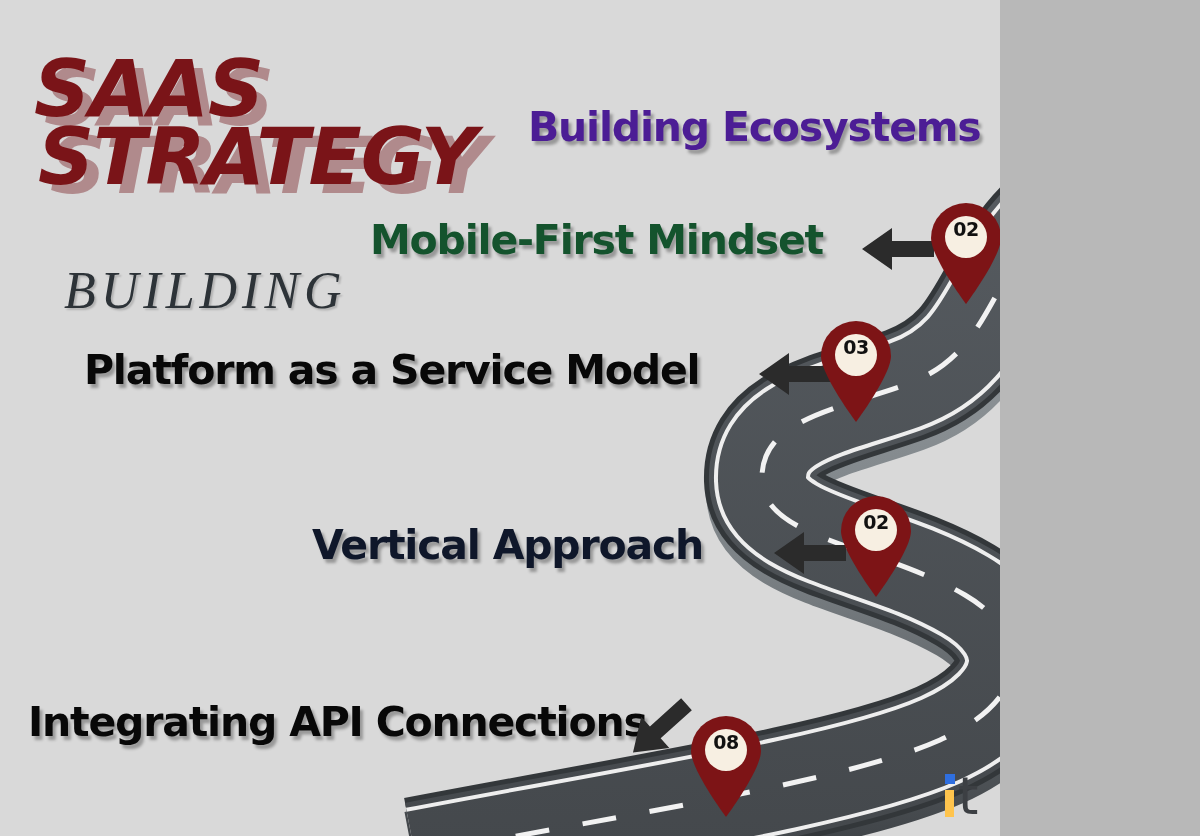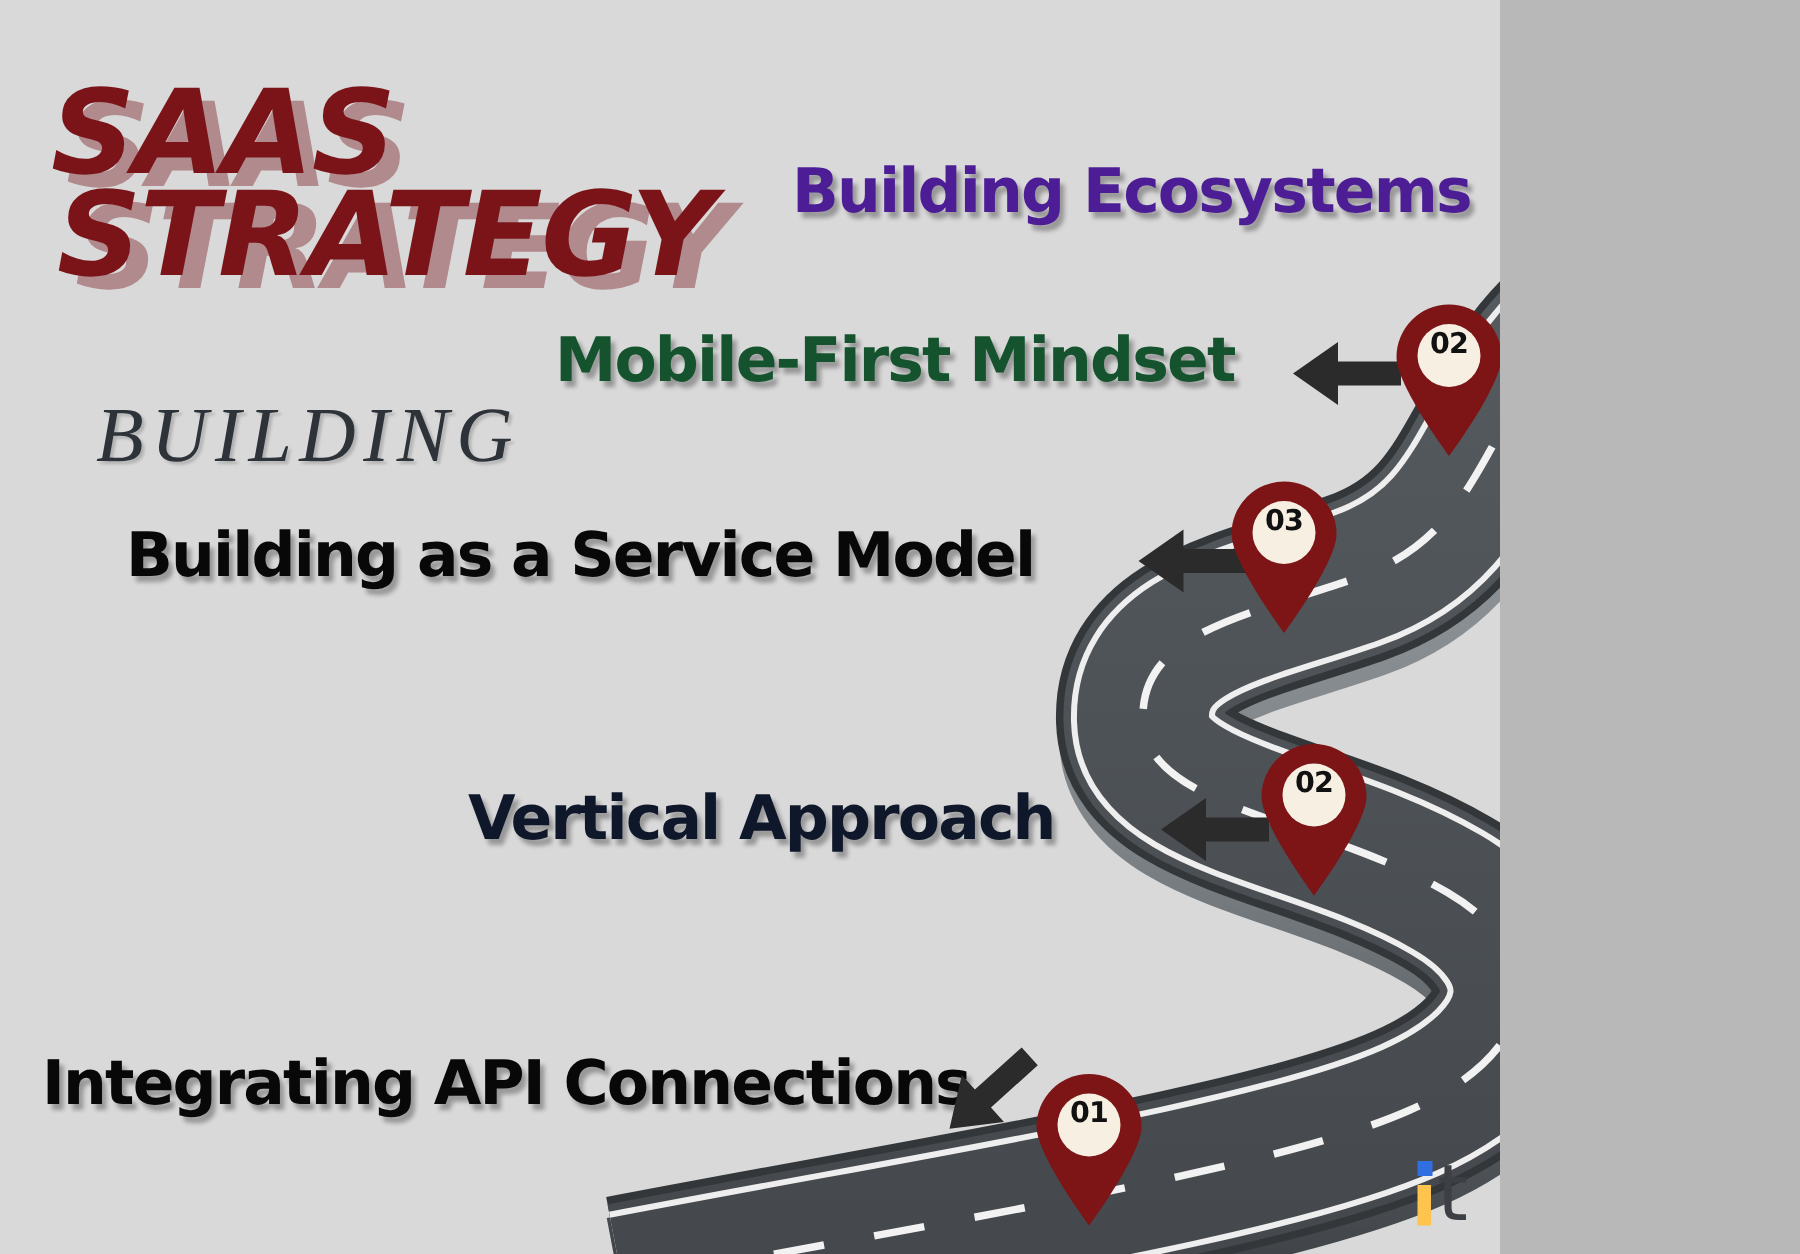--- a/index.html
+++ b/index.html
@@ -227,30 +227,30 @@
   </div>
 
   <div id="milestones">
       <div class="milestone-label" style="left: 28px; top: 663px; color: rgb(8, 8, 8); margin-top: 39px;">Integrating API Connections</div>
       <div class="arrow" style="left: 620px; top: 706px; transform: rotate(-42deg);"><svg viewBox="0 0 78 46" width="78" height="46">
           <path d="M 34 2 L 4 23 L 34 44 L 34 31 L 76 31 L 76 15 L 34 15 Z" fill="#2b2b2b"></path>
         </svg></div>
       <div class="pin" style="left: 688px; top: 714px;"><svg viewBox="0 0 76 104" width="76" height="104">
           <path d="M 38 103 C 38 103, 3 56, 3 37 A 35 35 0 1 1 73 37 C 73 56, 38 103, 38 103 Z" fill="#7d1416"></path>
           <circle cx="38" cy="36" r="21" fill="#f7efe2"></circle>
-        </svg><div class="pin-num">01</div></div>
+        </svg><div class="pin-num">08</div></div>
       <div class="milestone-label" style="left: 312px; top: 525px; color: #0f172a;">Vertical Approach</div>
       <div class="arrow" style="left: 770px; top: 530px;"><svg viewBox="0 0 78 46" width="78" height="46">
           <path d="M 34 2 L 4 23 L 34 44 L 34 31 L 76 31 L 76 15 L 34 15 Z" fill="#2b2b2b"></path>
         </svg></div>
       <div class="pin" style="left: 838px; top: 494px;"><svg viewBox="0 0 76 104" width="76" height="104">
           <path d="M 38 103 C 38 103, 3 56, 3 37 A 35 35 0 1 1 73 37 C 73 56, 38 103, 38 103 Z" fill="#7d1416"></path>
           <circle cx="38" cy="36" r="21" fill="#f7efe2"></circle>
         </svg><div class="pin-num">02</div></div>
-      <div class="milestone-label" style="left: 84px; top: 350px; color: rgb(8, 8, 8);">Building as a Service Model</div>
+      <div class="milestone-label" style="left: 84px; top: 350px; color: rgb(8, 8, 8);">Platform as a Service Model</div>
       <div class="arrow" style="left: 755px; top: 351px;"><svg viewBox="0 0 78 46" width="78" height="46">
           <path d="M 34 2 L 4 23 L 34 44 L 34 31 L 76 31 L 76 15 L 34 15 Z" fill="#2b2b2b"></path>
         </svg></div>
       <div class="pin" style="left: 818px; top: 319px;"><svg viewBox="0 0 76 104" width="76" height="104">
           <path d="M 38 103 C 38 103, 3 56, 3 37 A 35 35 0 1 1 73 37 C 73 56, 38 103, 38 103 Z" fill="#7d1416"></path>
           <circle cx="38" cy="36" r="21" fill="#f7efe2"></circle>
         </svg><div class="pin-num">03</div></div>
       <div class="milestone-label" style="left: 370px; top: 220px; color: #14532d;">Mobile-First Mindset</div>
       <div class="arrow" style="left: 858px; top: 226px;"><svg viewBox="0 0 78 46" width="78" height="46">
           <path d="M 34 2 L 4 23 L 34 44 L 34 31 L 76 31 L 76 15 L 34 15 Z" fill="#2b2b2b"></path>

